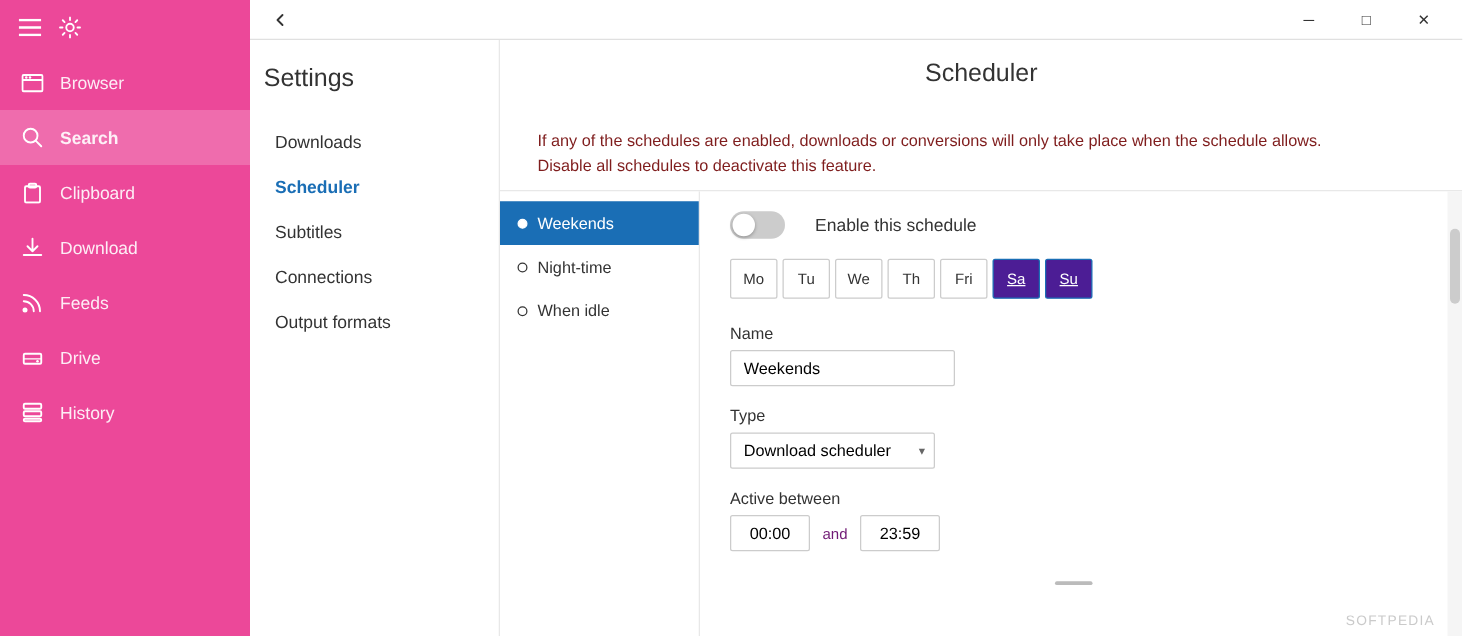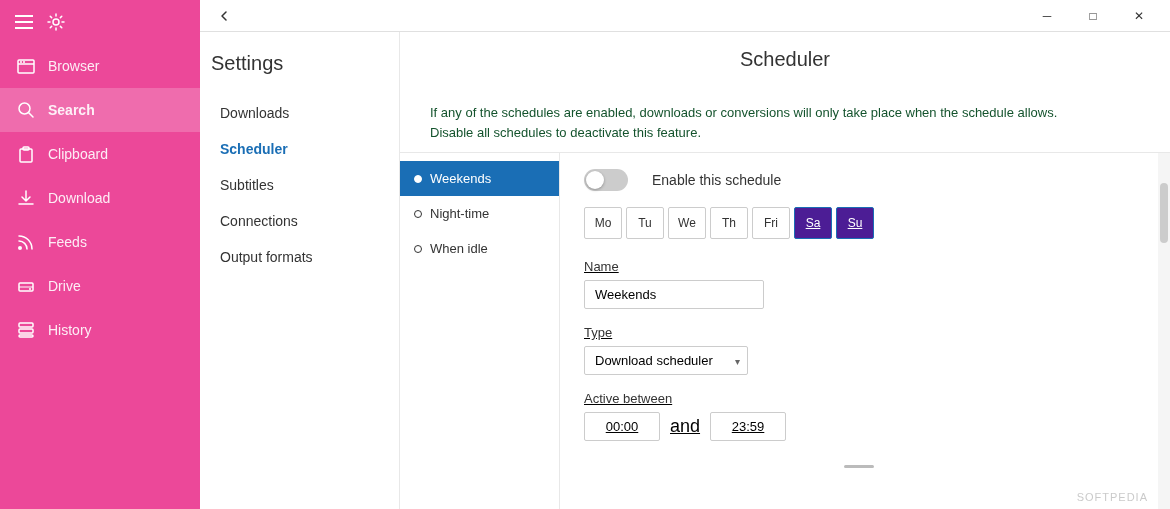--- a/index.html
+++ b/index.html
@@ -113,21 +113,21 @@
     }
     .scheduler-title {
       font-size: 20px;
       font-weight: 300;
       color: #333;
       text-align: center;
       margin-bottom: 12px;
     }
     .scheduler-info {
       font-size: 13px;
-      color: #14532d;
+      color: #7f1d1d;
       line-height: 1.5;
       margin-top: 32px;
     }
 
     .scheduler-body {
       display: flex;
       flex: 1;
       overflow: hidden;
     }
 
@@ -224,21 +224,21 @@
       border-radius: 2px;
     }
     .day-btn.active {
       background: #4c1d95;
       color: #fff;
       border-color: #1a6eb5;
       text-decoration: underline;
     }
 
     
-    .field-group { margin-bottom: 16px; text-decoration: underline; }
+    .field-group { margin-bottom: 16px; }
     .field-label {
       font-size: 13px;
       color: #333;
       margin-bottom: 6px;
       display: block;
     }
     .text-input {
       border: 1px solid #ccc;
       padding: 6px 10px;
       font-size: 13px;
@@ -275,26 +275,26 @@
     
     .time-row {
       display: flex;
       align-items: center;
       gap: 10px;
     }
     .time-input {
       border: 1px solid #ccc;
       padding: 6px 10px;
       font-size: 13px;
-      width: 76px;
+      width: 64px;
       outline: none;
       border-radius: 2px;
       text-align: center;
     }
-    .time-separator { font-size: 18px; color: #000000; }
+    .time-separator { font-size: 12px; color: #701a75; }
 
     
     .schedule-detail::-webkit-scrollbar { width: 8px; }
     .schedule-detail::-webkit-scrollbar-track { background: #f5f5f5; }
     .schedule-detail::-webkit-scrollbar-thumb { background: #ccc; border-radius: 4px; }
 
     
     .scrollbar-track {
       width: 12px;
       background: #f5f5f5;

